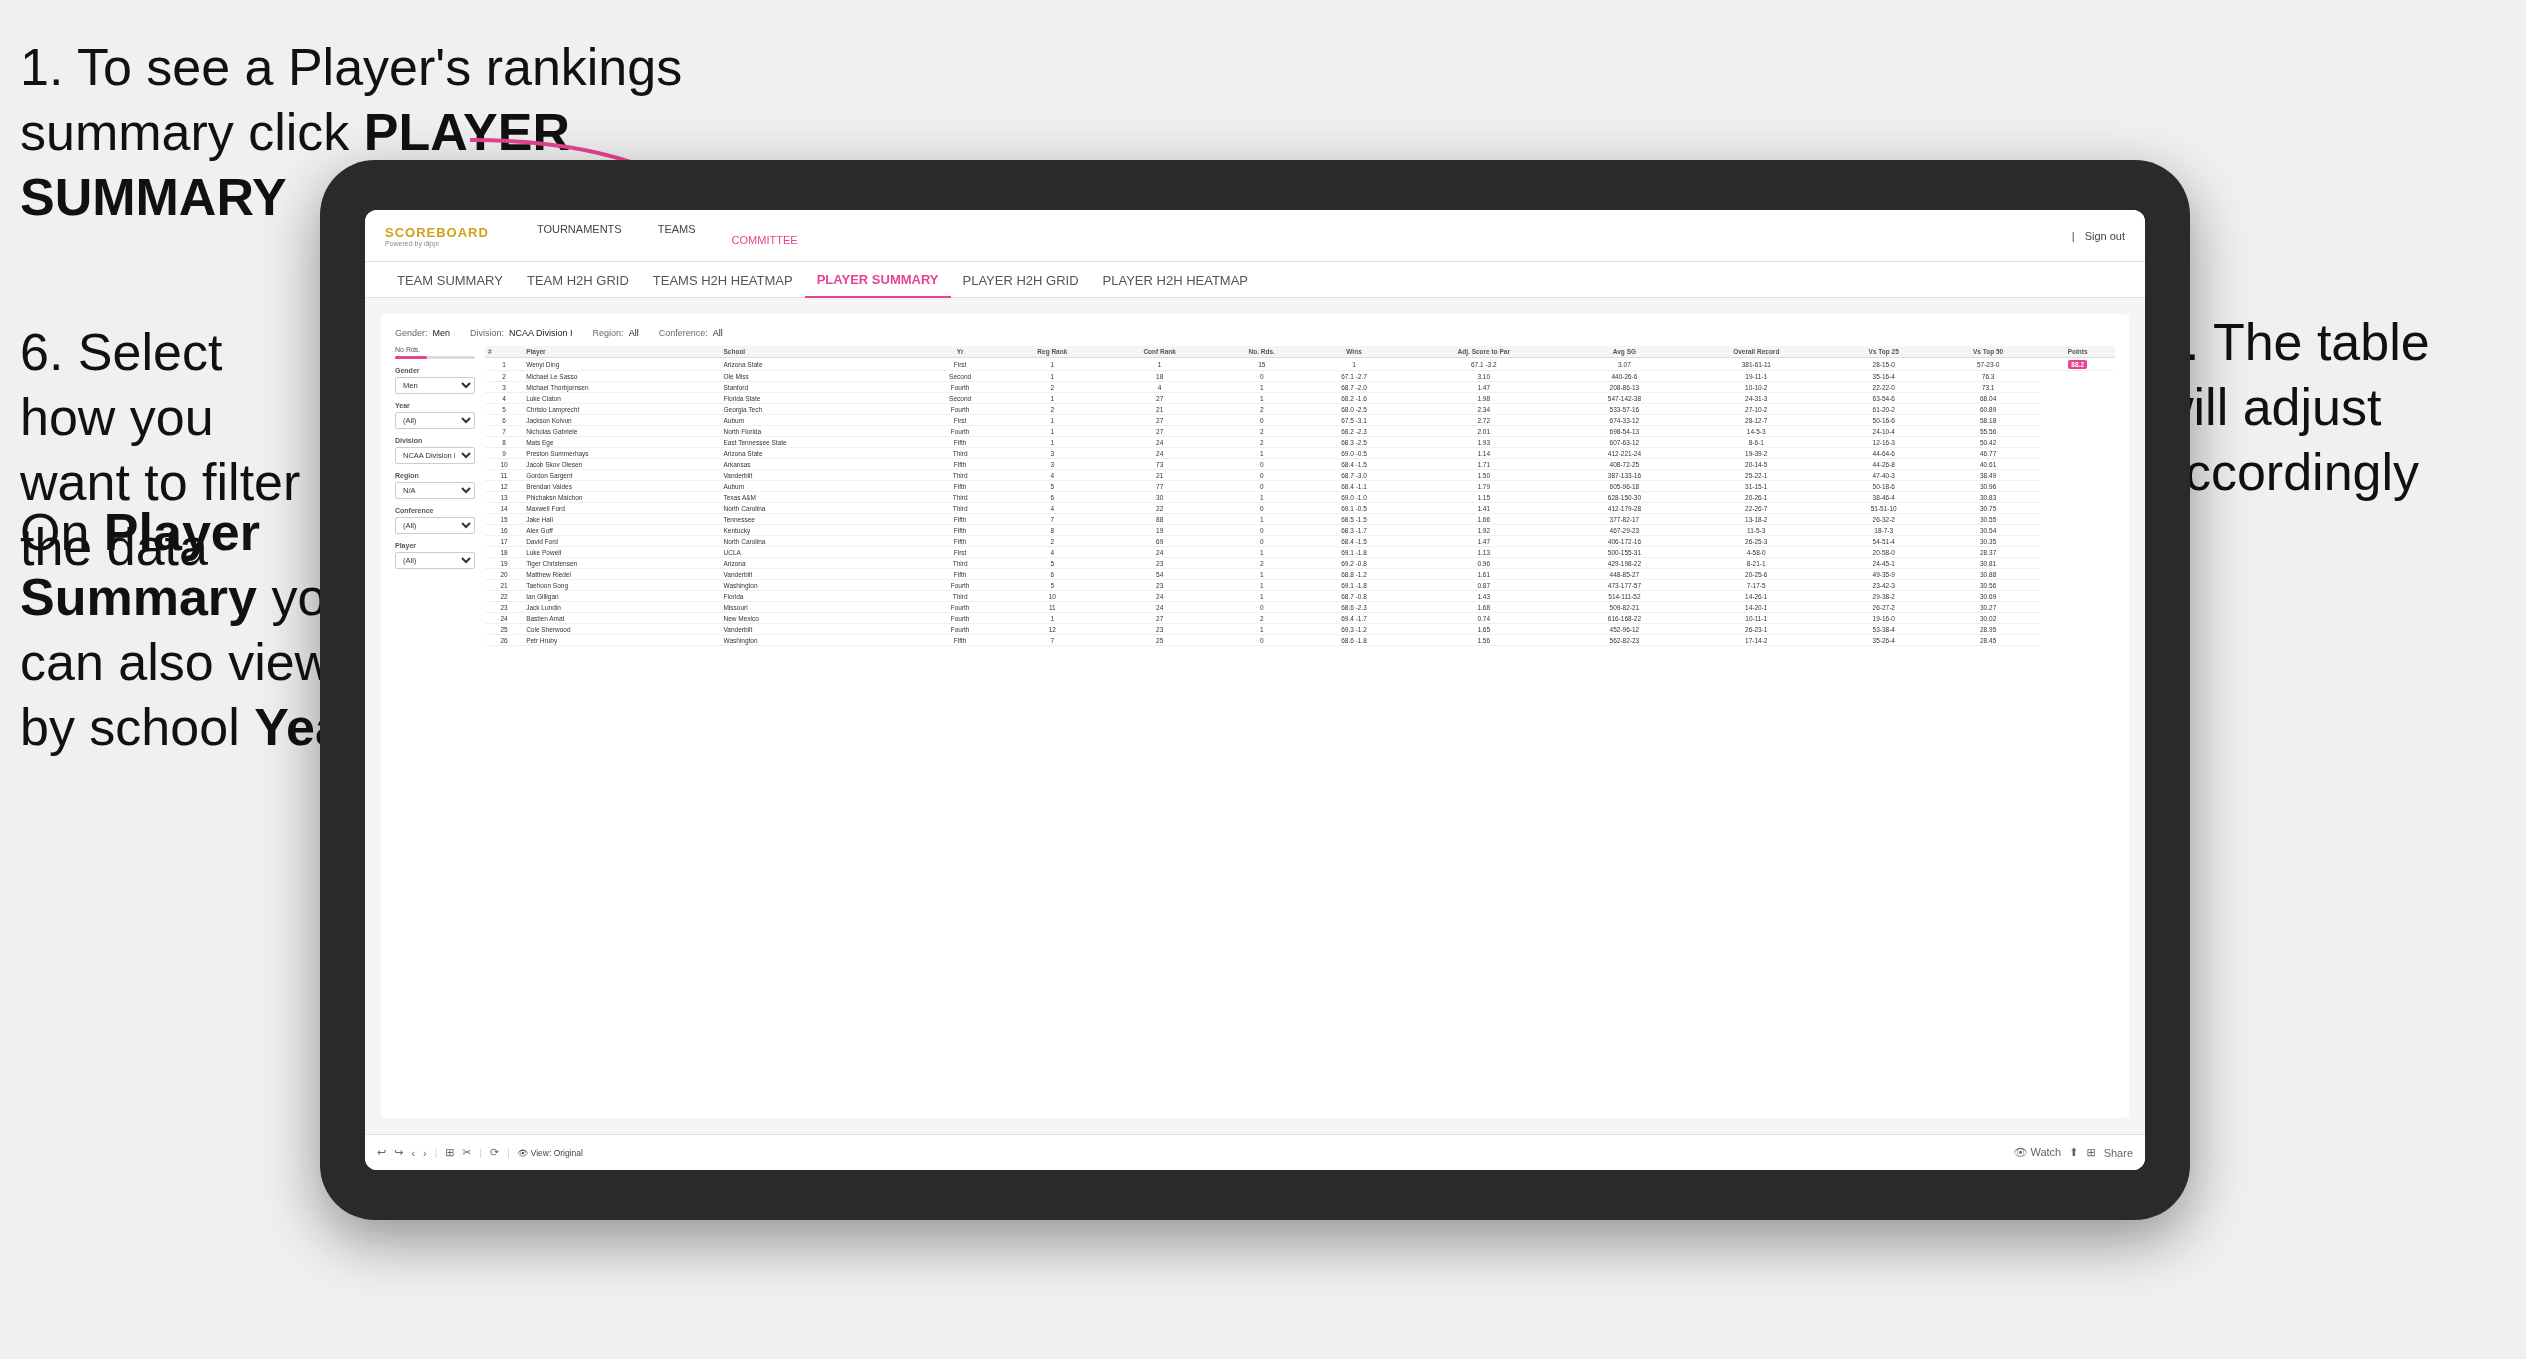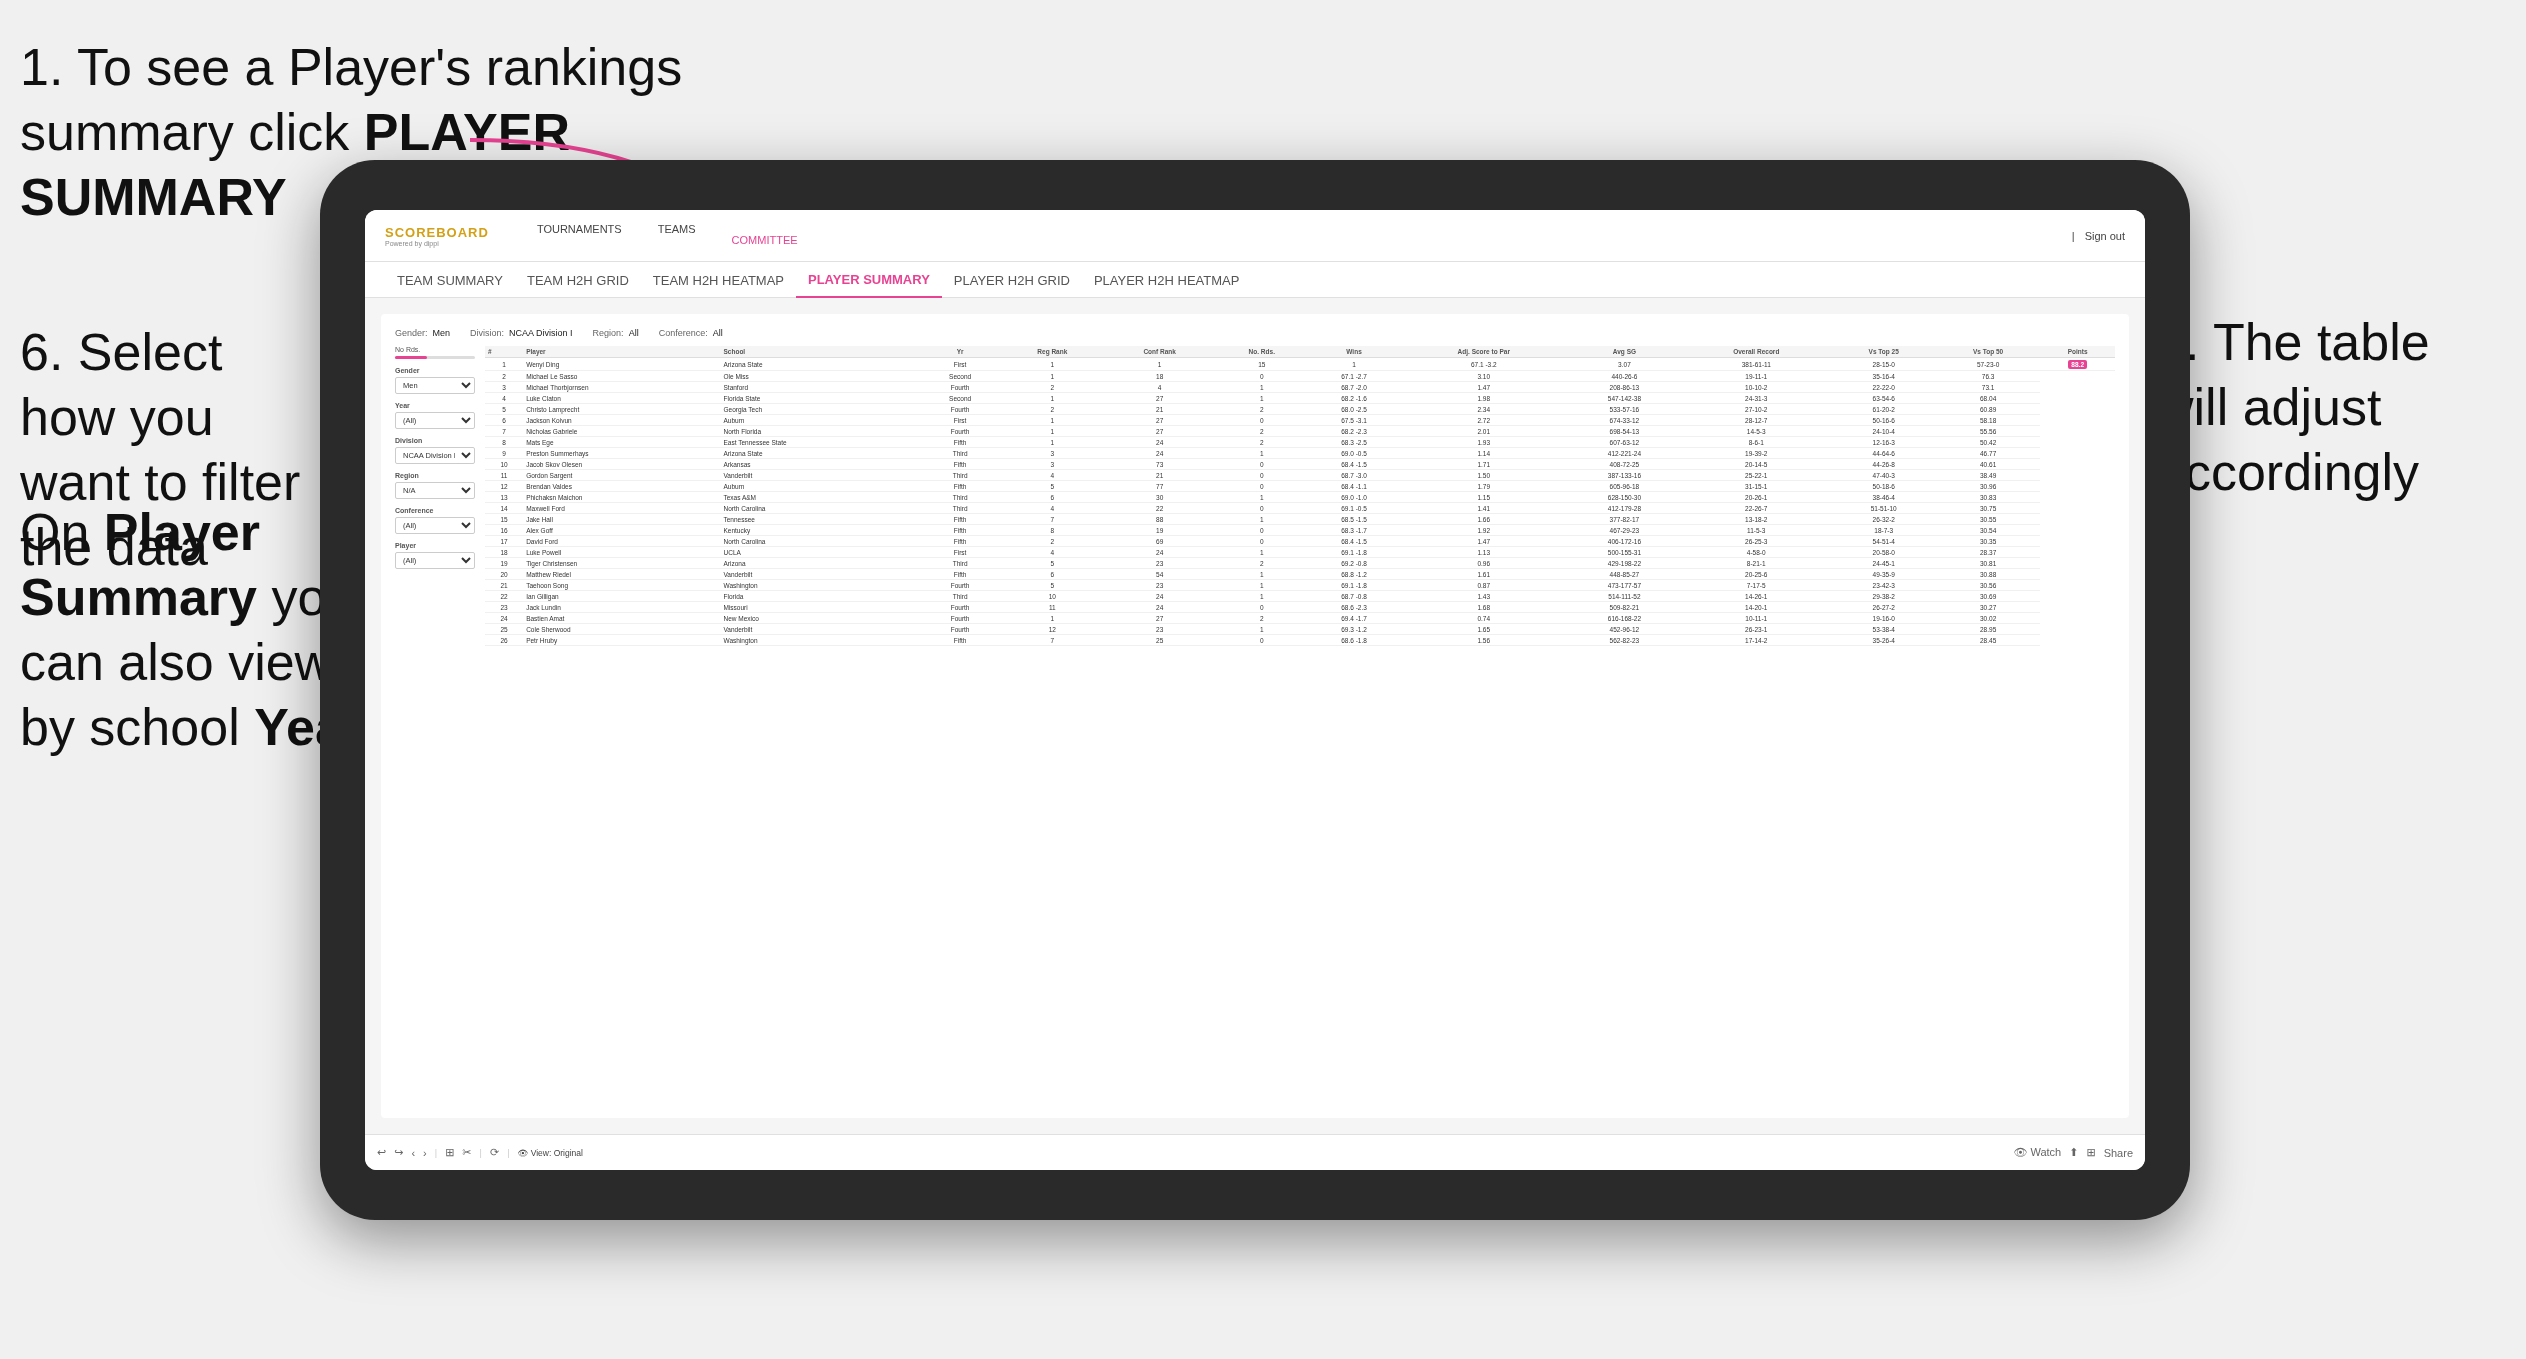--- a/index.html
+++ b/index.html
@@ -348,21 +348,21 @@
       </div>
       <div class="nav-right">
         <span>|</span>
         <span style="cursor:pointer;">Sign out</span>
       </div>
     </div>
 
     <div class="sub-nav">
       <div class="sub-nav-item">TEAM SUMMARY</div>
       <div class="sub-nav-item">TEAM H2H GRID</div>
-      <div class="sub-nav-item">TEAM H2H HEATMAP</div>
+      <div class="sub-nav-item">TEAMS H2H HEATMAP</div>
       <div class="sub-nav-item active">PLAYER SUMMARY</div>
       <div class="sub-nav-item">PLAYER H2H GRID</div>
       <div class="sub-nav-item">PLAYER H2H HEATMAP</div>
     </div>
 
     <div class="main-content">
       <div class="content-panel">
 
 
         <div class="filter-row">

